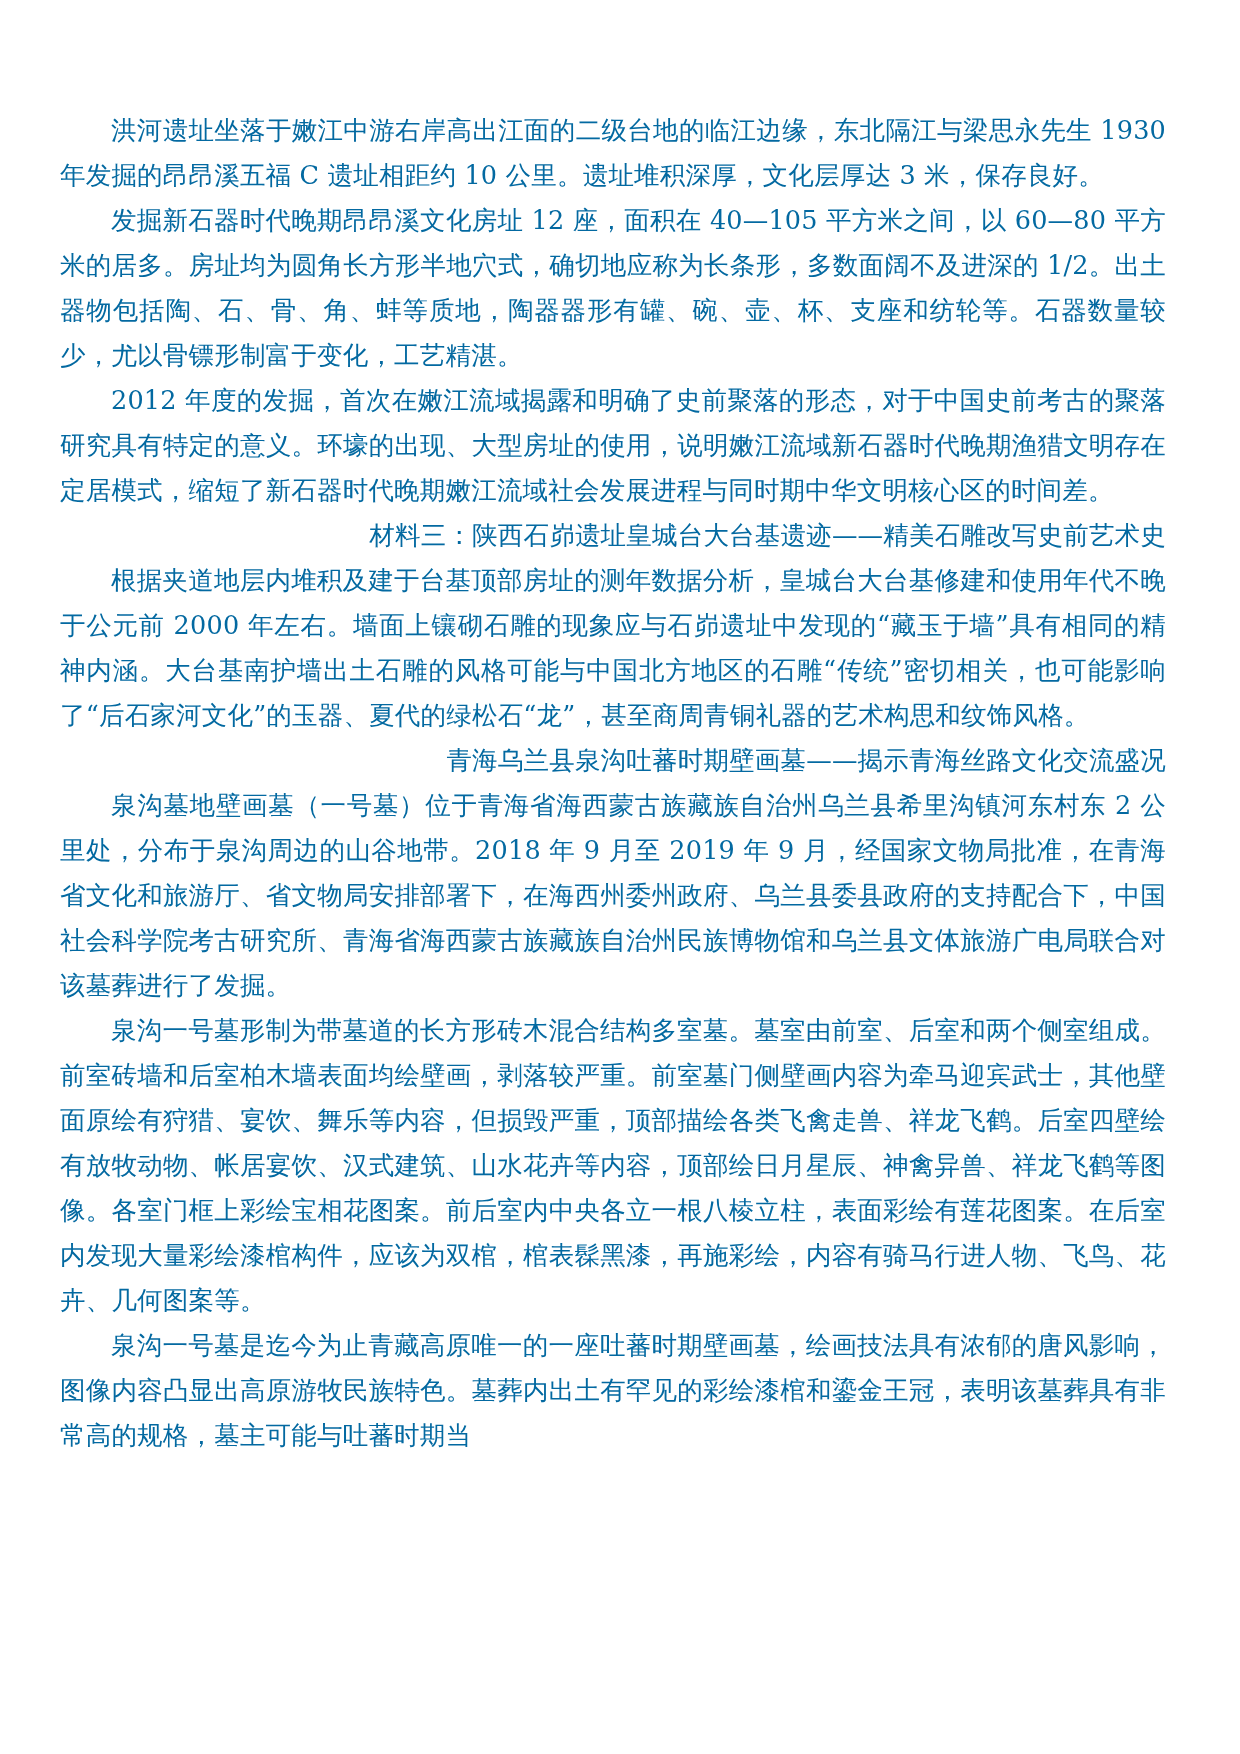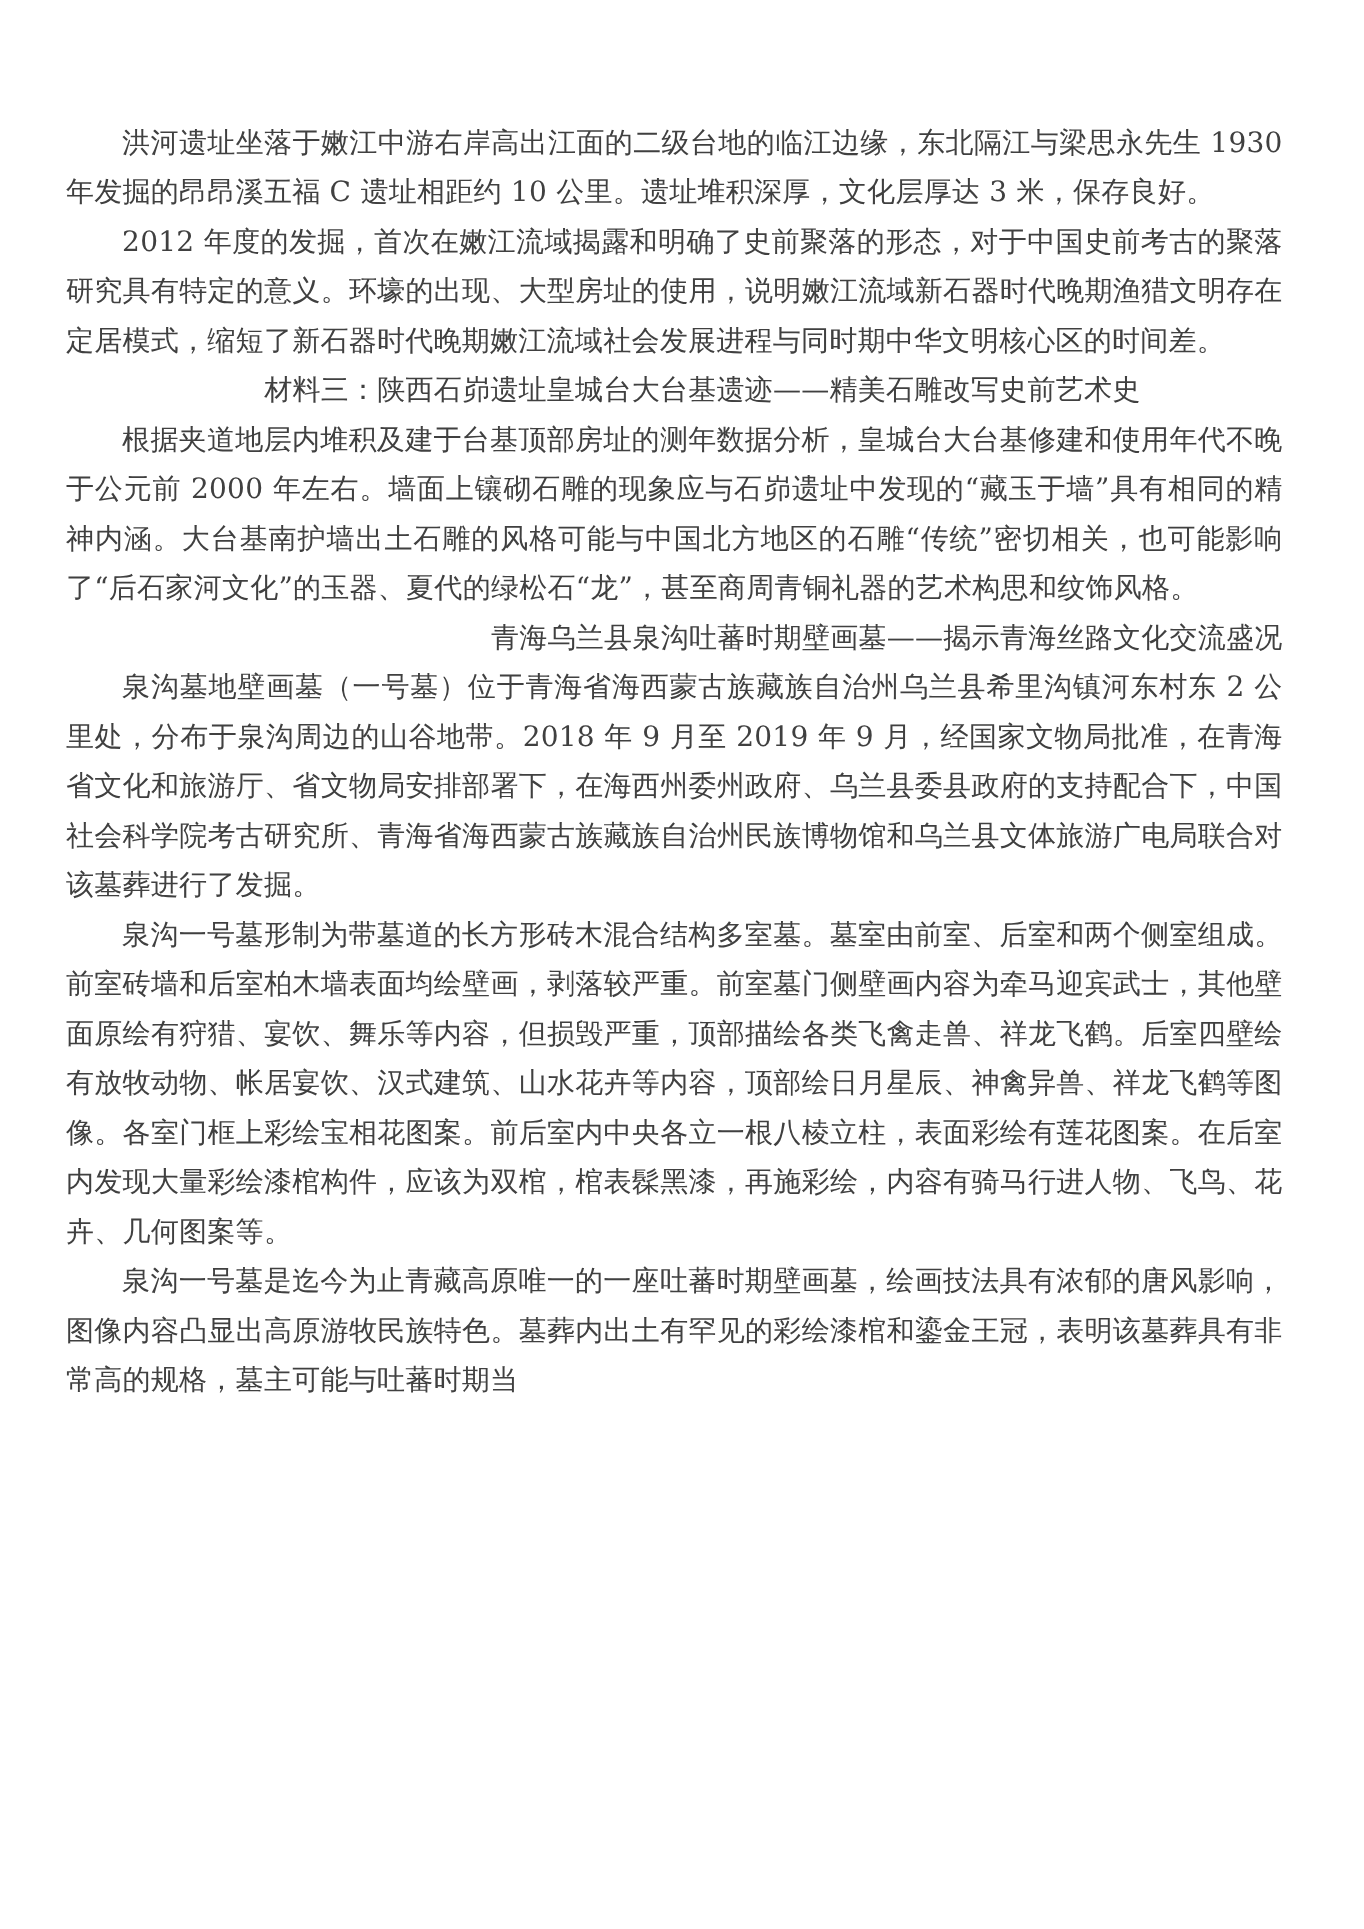--- a/index.html
+++ b/index.html
@@ -29,21 +29,21 @@
     padding: 108px 74px 0 60px;
   }
 
   .body-text {
     width: 1106px;
     font-size: 25.5px;
     line-height: 45px;
     letter-spacing: 0.2px;
     text-align: justify;
     text-justify: inter-character;
-    color: #404040;
+    color: #0369a1;
   }
 
   
   p.para {
     margin: 0;
     text-indent: 2em;
     text-align: justify;
     text-justify: inter-character;
     font-weight: 400;
   }
@@ -52,34 +52,35 @@
   p.flush {
     margin: 0;
     text-indent: 0;
     text-align: right;
   }
 
   
   p.label {
     margin: 0;
     text-indent: 2em;
-    text-align: center;
+    text-align: right;
   }
 
   
   p.para:last-line { text-align: left; }
 </style>
 </head>
 <body>
 
 <div class="page">
   <div class="body-text">
 
     <p class="para">洪河遗址坐落于嫩江中游右岸高出江面的二级台地的临江边缘，东北隔江与梁思永先生 1930 年发掘的昂昂溪五福 C 遗址相距约 10 公里。遗址堆积深厚，文化层厚达 3 米，保存良好。</p>
 
+    <p class="para">发掘新石器时代晚期昂昂溪文化房址 12 座，面积在 40—105 平方米之间，以 60—80 平方米的居多。房址均为圆角长方形半地穴式，确切地应称为长条形，多数面阔不及进深的 1/2。出土器物包括陶、石、骨、角、蚌等质地，陶器器形有罐、碗、壶、杯、支座和纺轮等。石器数量较少，尤以骨镖形制富于变化，工艺精湛。</p>
 
     <p class="para">2012 年度的发掘，首次在嫩江流域揭露和明确了史前聚落的形态，对于中国史前考古的聚落研究具有特定的意义。环壕的出现、大型房址的使用，说明嫩江流域新石器时代晚期渔猎文明存在定居模式，缩短了新石器时代晚期嫩江流域社会发展进程与同时期中华文明核心区的时间差。</p>
 
     <p class="label">材料三：陕西石峁遗址皇城台大台基遗迹——精美石雕改写史前艺术史</p>
 
 
     <p class="para">根据夹道地层内堆积及建于台基顶部房址的测年数据分析，皇城台大台基修建和使用年代不晚于公元前 2000 年左右。墙面上镶砌石雕的现象应与石峁遗址中发现的“藏玉于墙”具有相同的精神内涵。大台基南护墙出土石雕的风格可能与中国北方地区的石雕“传统”密切相关，也可能影响了“后石家河文化”的玉器、夏代的绿松石“龙”，甚至商周青铜礼器的艺术构思和纹饰风格。</p>
 
 
     <p class="flush">青海乌兰县泉沟吐蕃时期壁画墓——揭示青海丝路文化交流盛况</p>

